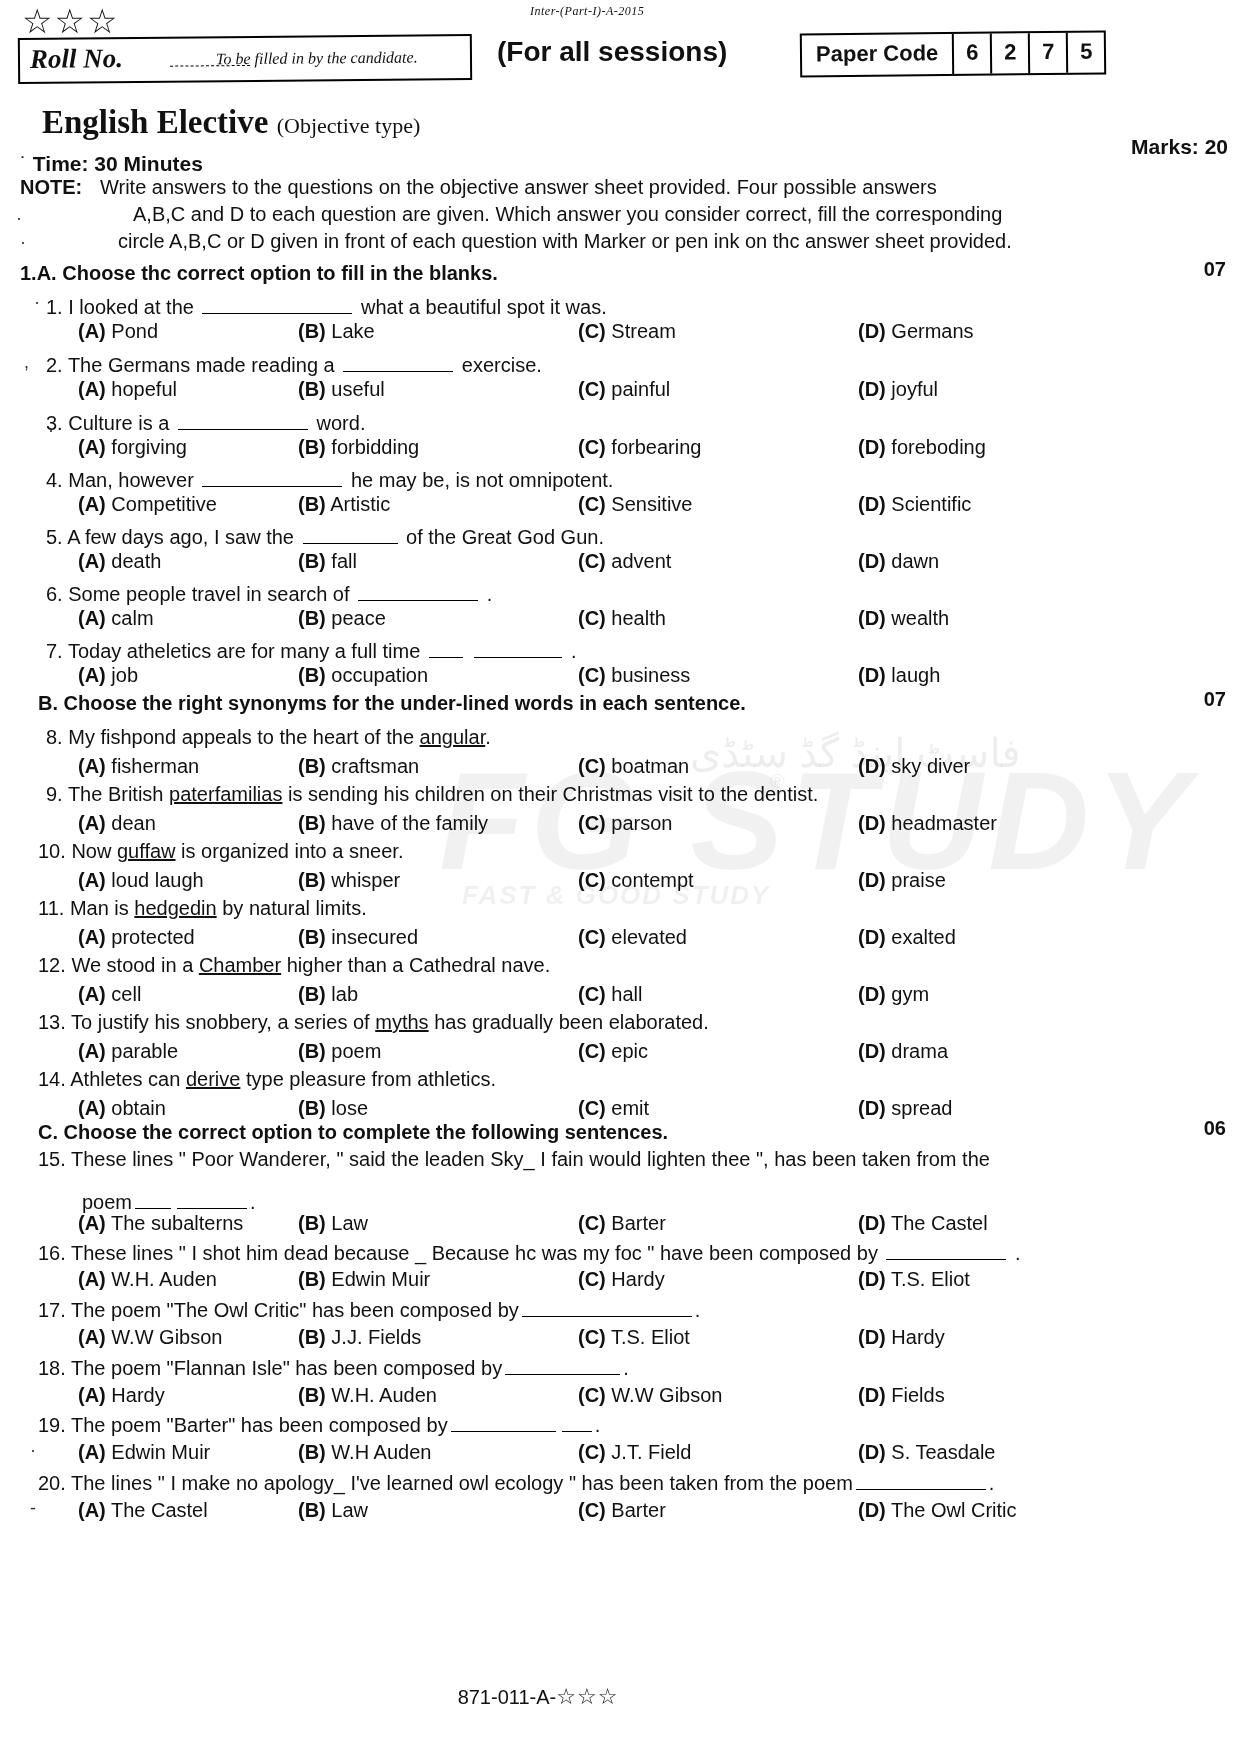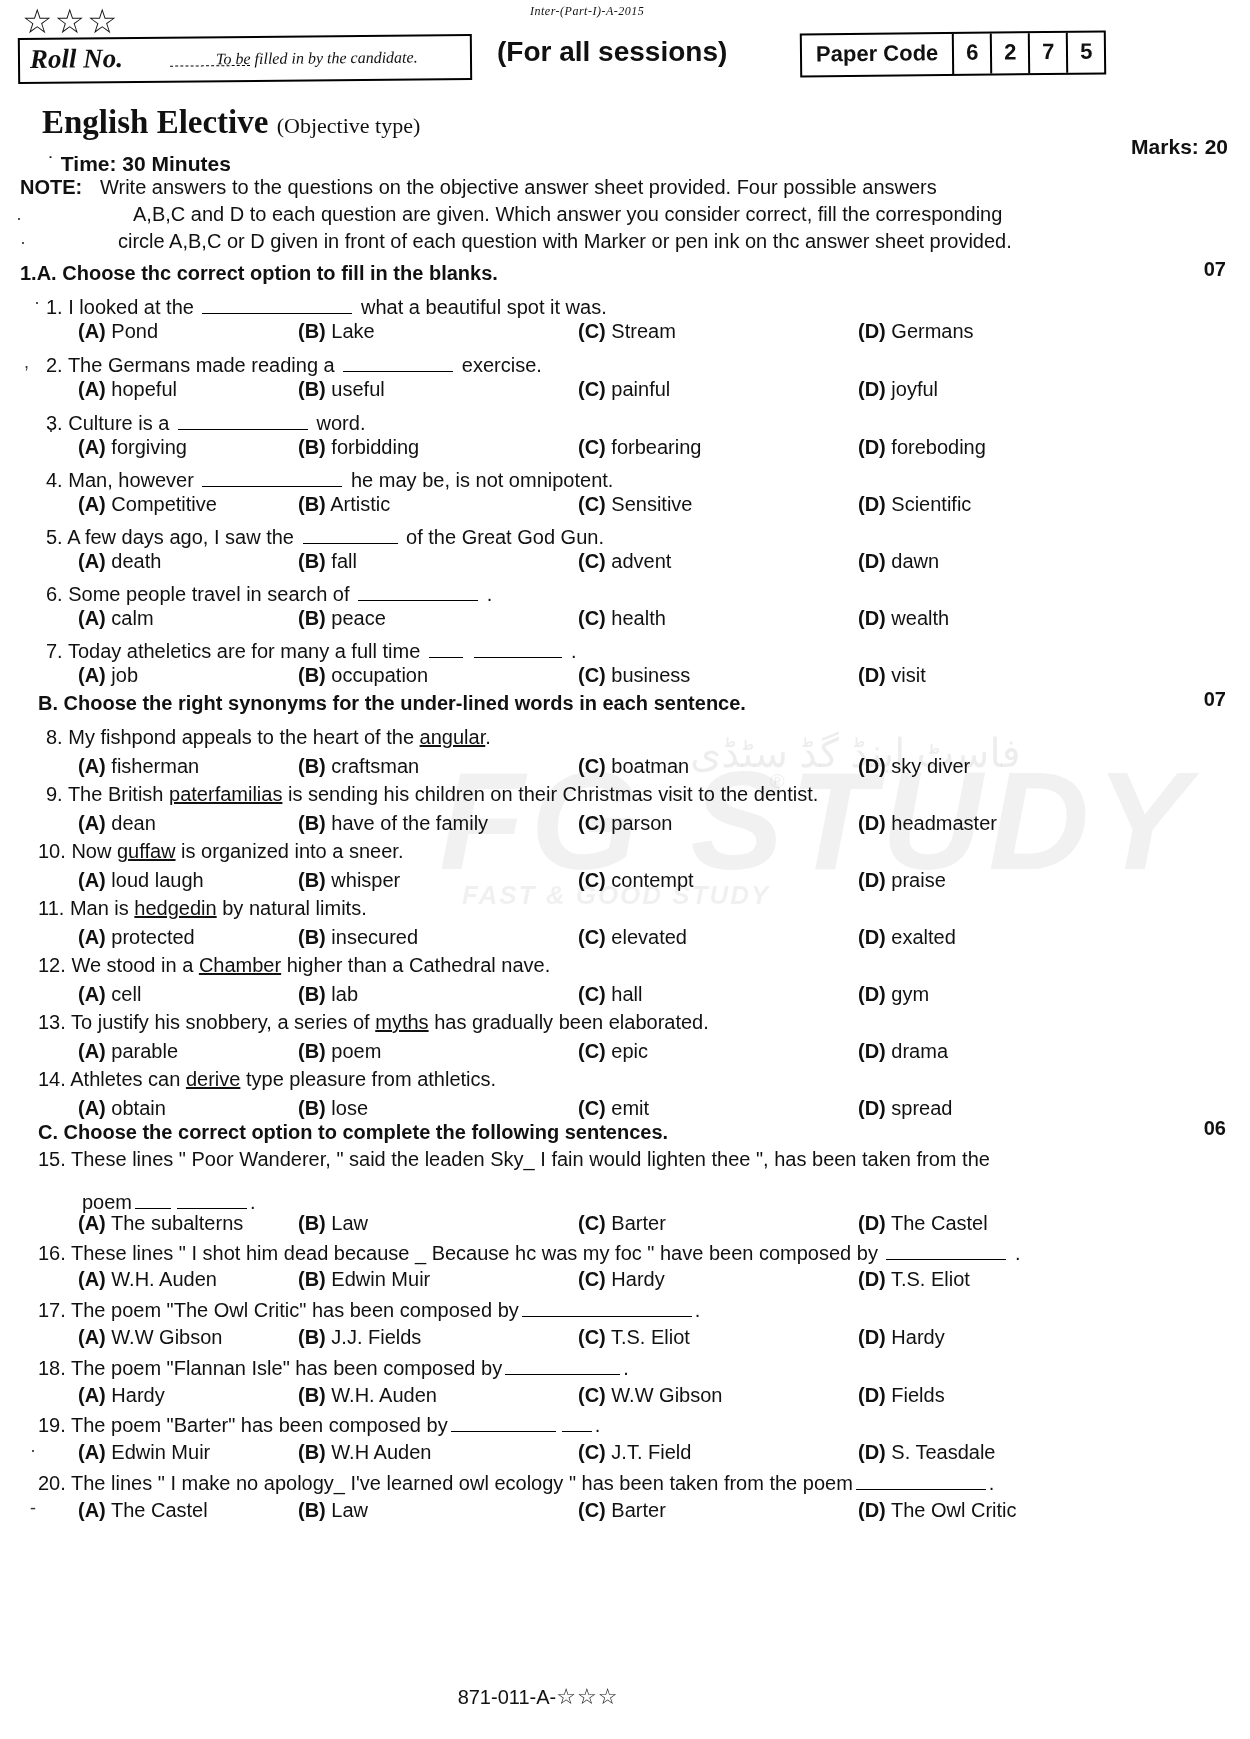--- a/index.html
+++ b/index.html
@@ -156,21 +156,20 @@
     position: absolute;
     right: 22px; top: 135px;
     font-size: 21px;
     font-weight: bold;
   }
   .time {
     position: absolute;
     left: 20px; top: 152px;
     font-size: 21px;
     font-weight: bold;
-    margin-left: 28px;
   }
   .time .dotlead { font-weight: normal; }
 
   .note-label {
     position: absolute;
     left: 20px; top: 176px;
     font-size: 20px;
     font-weight: bold;
   }
   .note-l1 { position: absolute; left: 100px; top: 176px; font-size: 20px; }
@@ -373,21 +372,21 @@
     <span class="num">7.</span>
     <span>Today atheletics are for many a full time</span>
     <span class="blank" style="width:34px;"></span>
     <span class="blank" style="width:88px;"></span>
     <span>.</span>
   </div>
   <div class="opts" style="top:664px;">
     <span class="opt oa"><span class="lbl">(A)</span> <span>job</span></span>
     <span class="opt ob"><span class="lbl">(B)</span> <span>occupation</span></span>
     <span class="opt oc"><span class="lbl">(C)</span> <span>business</span></span>
-    <span class="opt od"><span class="lbl">(D)</span> <span>visit</span></span>
+    <span class="opt od"><span class="lbl">(D)</span> <span>laugh</span></span>
   </div>
 
   <div class="sec-head" style="left:38px; top:692px;">
     <span>B.</span>
     <span>Choose the right synonyms for the under-lined words in each sentence.</span>
   </div>
   <div class="sec-mark" style="top:688px;">07</div>
 
   <div class="qstem" style="left:46px; top:726px;">
     <span class="num">8.</span>

